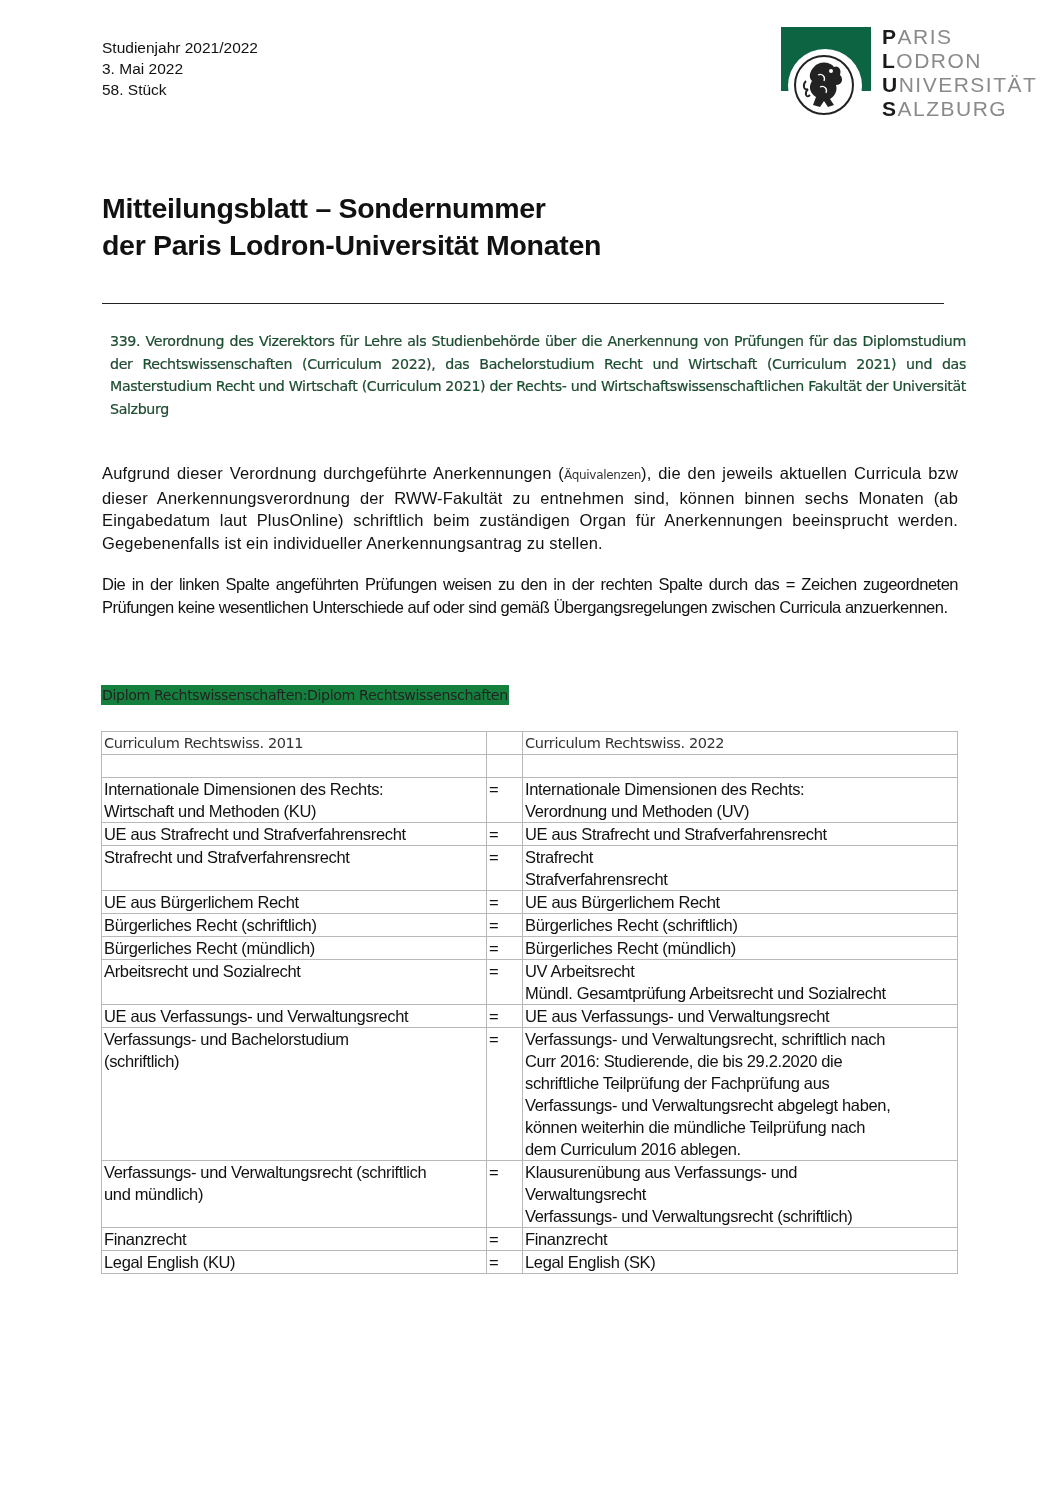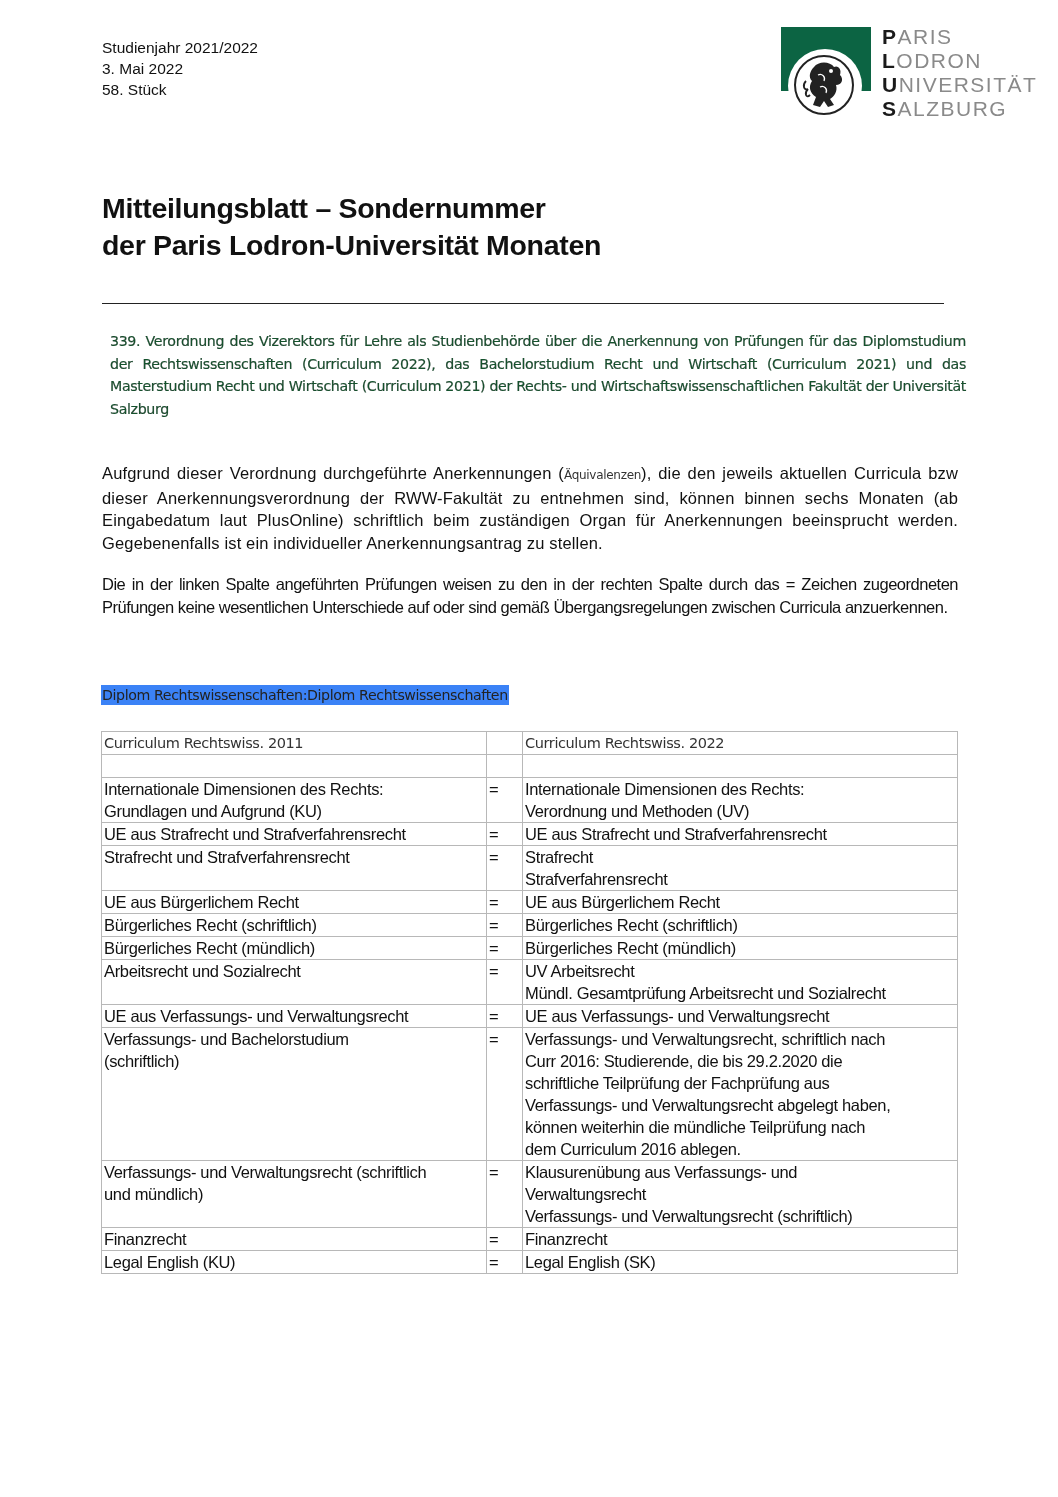--- a/index.html
+++ b/index.html
@@ -13,21 +13,21 @@
   .logo-lion { position:absolute; left:20px; top:32px; width:50px; height:52px; }
   .logo-text { position:absolute; left:102px; top:-2px; font-family:"Liberation Sans", sans-serif; font-size:21px; line-height:24px; letter-spacing:1.5px; color:#8a8a8a; }
   .logo-text b { color:#1a1a1a; font-weight:bold; }
   .title { position:absolute; left:102px; top:190px; font-family:"Liberation Sans", sans-serif; font-weight:bold; font-size:28.5px; line-height:37px; letter-spacing:-0.3px; }
   .rule { position:absolute; left:102px; top:303px; width:842px; height:0; border-top:1.5px solid #222; }
   .heading { position:absolute; left:102px; top:330px; width:856px; font-family:"DejaVu Sans", sans-serif; font-size:14.2px; line-height:22.5px; text-align:justify; color:#14532d; -webkit-text-stroke:0.2px #333; letter-spacing:-0.35px;margin-left:8px; }
   .para { position:absolute; left:102px; width:856px; font-family:"Liberation Sans", sans-serif; font-size:16.5px; line-height:22.5px; text-align:justify; }
   .p1 { top:462px; letter-spacing:0.15px; }
   .p2 { top:573px; letter-spacing:-0.5px; }
   .aeq { font-family:"DejaVu Sans", sans-serif; font-size:12px; letter-spacing:-0.3px; color:#333; }
-  .section { position:absolute; left:101px; top:685px; background:#3b82f6; font-family:"DejaVu Sans", sans-serif; font-size:14.2px; line-height:20px; padding:0 1px; letter-spacing:-0.4px; color:#222; }
+  .section { position:absolute; left:101px; top:685px; background:#15803d; font-family:"DejaVu Sans", sans-serif; font-size:14.2px; line-height:20px; padding:0 1px; letter-spacing:-0.4px; color:#222; }
   table.eq { position:absolute; left:101px; top:731px; width:857px; border-collapse:collapse; font-family:"Liberation Sans", sans-serif; font-size:16.5px; line-height:22px; letter-spacing:-0.35px; }
   table.eq td { border:1.5px solid #b8b8b8; vertical-align:top; padding:0 1px 0 2px; }
   table.eq td.c1 { width:381px; }
   table.eq td.c2 { width:32px; }
   table.eq tr.hdr td { font-family:"DejaVu Sans", sans-serif; font-size:14.5px; height:22px; color:#333; letter-spacing:-0.4px;margin-left:36px; }
   table.eq tr.blank td { height:22px; }
   .ln { display:block; }
 </style>
 </head>
 <body>
@@ -82,21 +82,21 @@
       <td class="c3">Curriculum Rechtswiss. 2022</td>
     </tr>
     <tr class="blank">
       <td class="c1"></td>
         <td class="c2"></td>
         <td class="c3"></td>
     </tr>
       <tr>
         <td class="c1">
           <span class="ln">Internationale Dimensionen des Rechts:</span>
-          <span class="ln">Grundlagen und Aufgrund (KU)</span>
+          <span class="ln">Wirtschaft und Methoden (KU)</span>
         </td>
         <td class="c2">=</td>
         <td class="c3">
           <span class="ln">Internationale Dimensionen des Rechts:</span>
           <span class="ln">Verordnung und Methoden (UV)</span>
         </td>
       </tr>
       <tr>
         <td class="c1">
           <span class="ln">UE aus Strafrecht und Strafverfahrensrecht</span>

